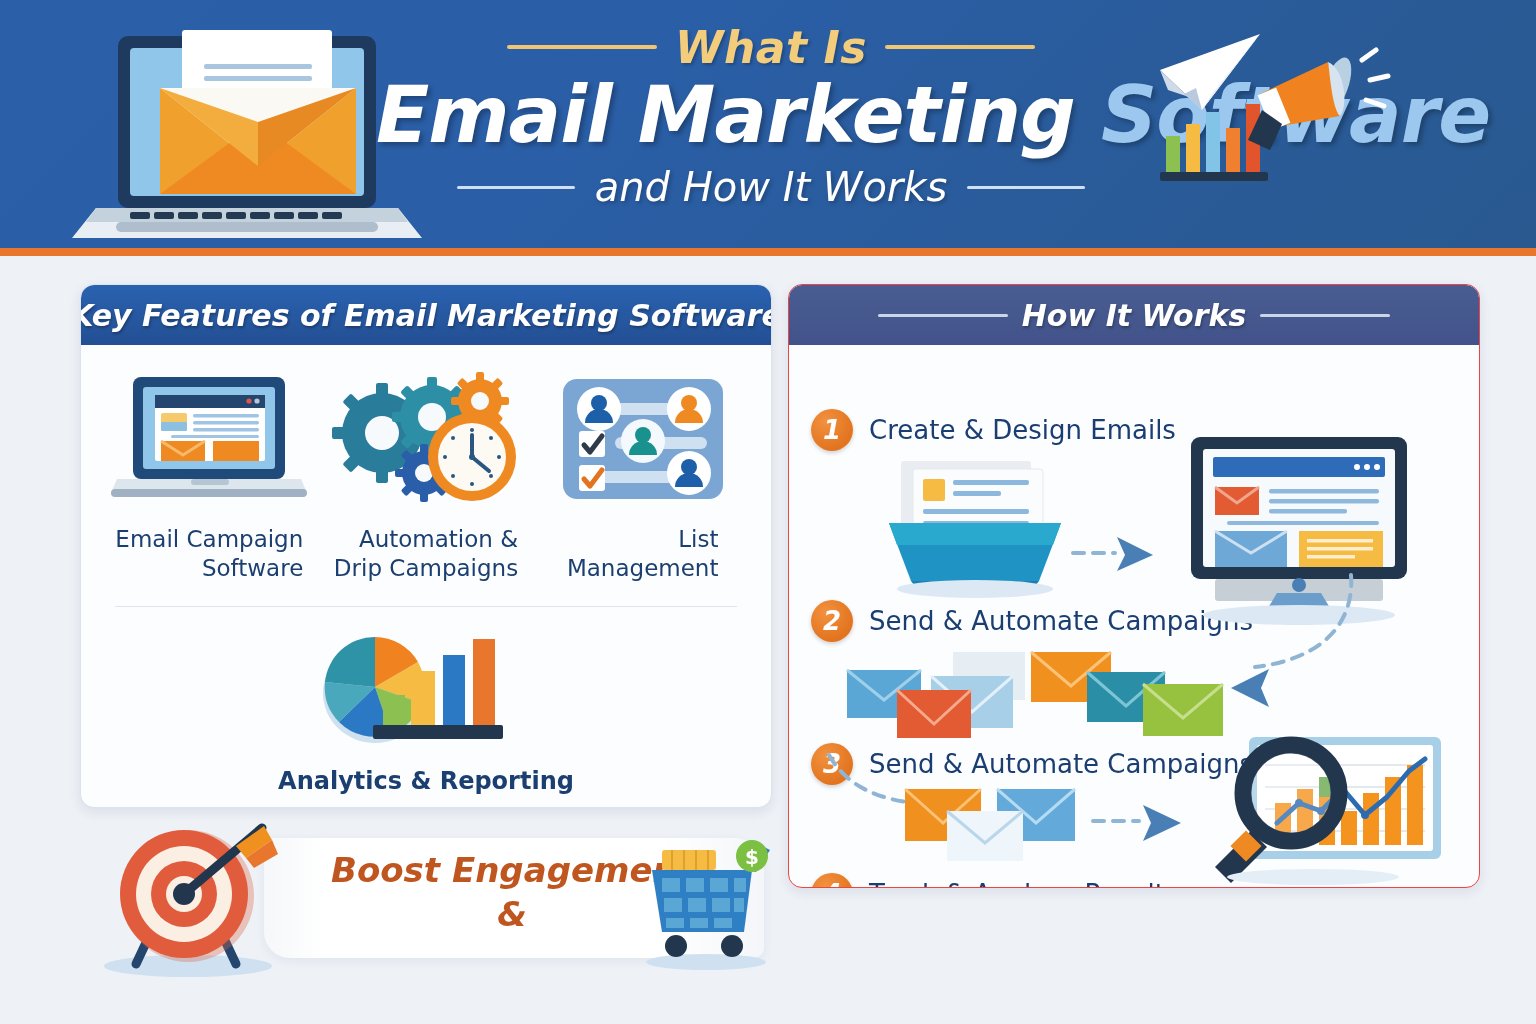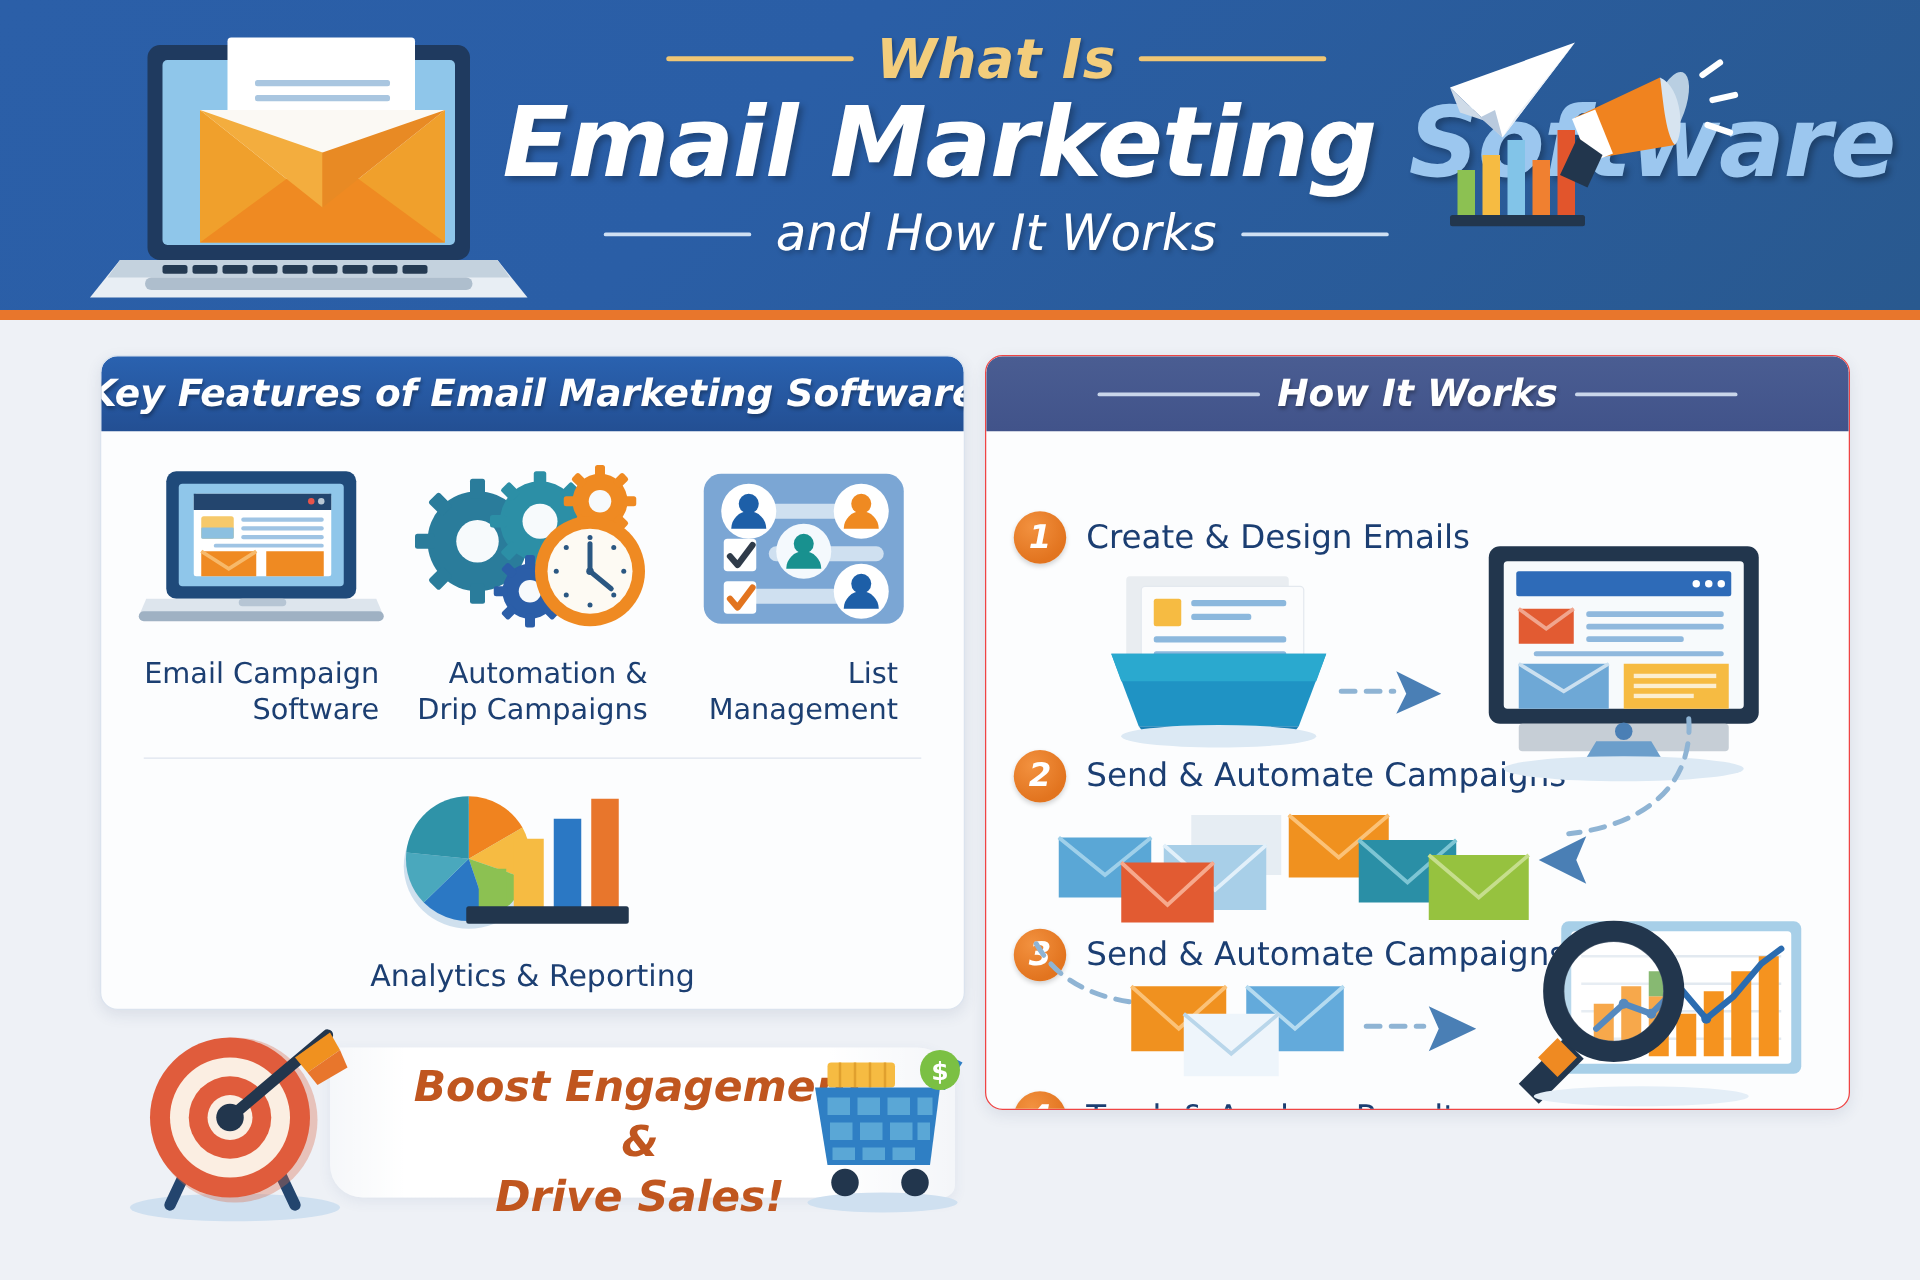--- a/index.html
+++ b/index.html
@@ -15,21 +15,21 @@
   #header-band {
     position: absolute; left: 0; top: 0; width: 1536px; height: 248px;
     background: linear-gradient(135deg, #2b5fa8 0%, #2a5ea6 40%, #29598f 100%);
     overflow: hidden;
   }
   #header-accent-stripe {
     position: absolute; left: 0; top: 248px; width: 1536px; height: 8px;
     background: #e8762c;
   }
   #header-center {
-    position: absolute; left: 402px; top: 16px; width: 790px; height: 216px;
+    position: absolute; left: 376px; top: 16px; width: 790px; height: 216px;
     text-align: right;
   }
   .title-eyebrow-row {
     display: flex; align-items: center; justify-content: center; gap: 18px;
     height: 62px;
   }
   .eyebrow-rule { height: 4px; width: 150px; background: #f0c674; border-radius: 2px; }
   #title-eyebrow {
     font-family: "DejaVu Sans", sans-serif;
     font-size: 44px; font-weight: bold; font-style: italic;
@@ -111,21 +111,21 @@
   }
   #features-divider {
     margin: 22px 34px 0 34px; height: 1px; background: #dde4ee;
   }
   #analytics-block {
     display: flex; flex-direction: column; align-items: center; padding-top: 18px;
   }
   #analytics-label {
     margin-top: 14px;
     font-family: "DejaVu Sans", sans-serif;
-    font-size: 24px; font-weight: 400; color: #1c3f72;
+    font-size: 24px; font-weight: 700; color: #1c3f72;
   }
 
   
   #steps { position: relative; padding: 22px 0 0 0; height: 544px; }
   .step-head {
     position: absolute; display: flex; align-items: center; gap: 16px;
   }
   .step-num {
     width: 42px; height: 42px; border-radius: 50%;
     background: radial-gradient(circle at 35% 30%, #f2913f, #e2741f 70%);
@@ -646,21 +646,20 @@
       <ellipse cx="88" cy="68" rx="18" ry="18" fill="#fbeee2"></ellipse>
       <line x1="88" y1="68" x2="166" y2="2" stroke="#22364d" stroke-width="9" stroke-linecap="round"></line>
       <circle cx="88" cy="68" r="11" fill="#22364d"></circle>
       <path d="M140 20 L168 0 L176 14 L150 32 Z" fill="#f0911f"></path>
       <path d="M150 32 L176 14 L182 28 L158 42 Z" fill="#e8762c"></path>
     </svg>
   </div>
 
   <div id="banner-text">
     <div>Boost Engagement &amp;</div>
-    <div>Drive Sales!</div>
   </div>
 
   <div id="banner-cart">
     <svg width="140" height="130" viewBox="0 0 140 130">
       <ellipse cx="70" cy="122" rx="60" ry="8" fill="#cfe0f0"></ellipse>
 
       <rect x="26" y="10" width="54" height="20" rx="3" fill="#f6bb42"></rect>
       <g stroke="#e0a02e" stroke-width="2">
           <line x1="36" y1="10" x2="36" y2="30"></line>
         <line x1="48" y1="10" x2="48" y2="30"></line>

